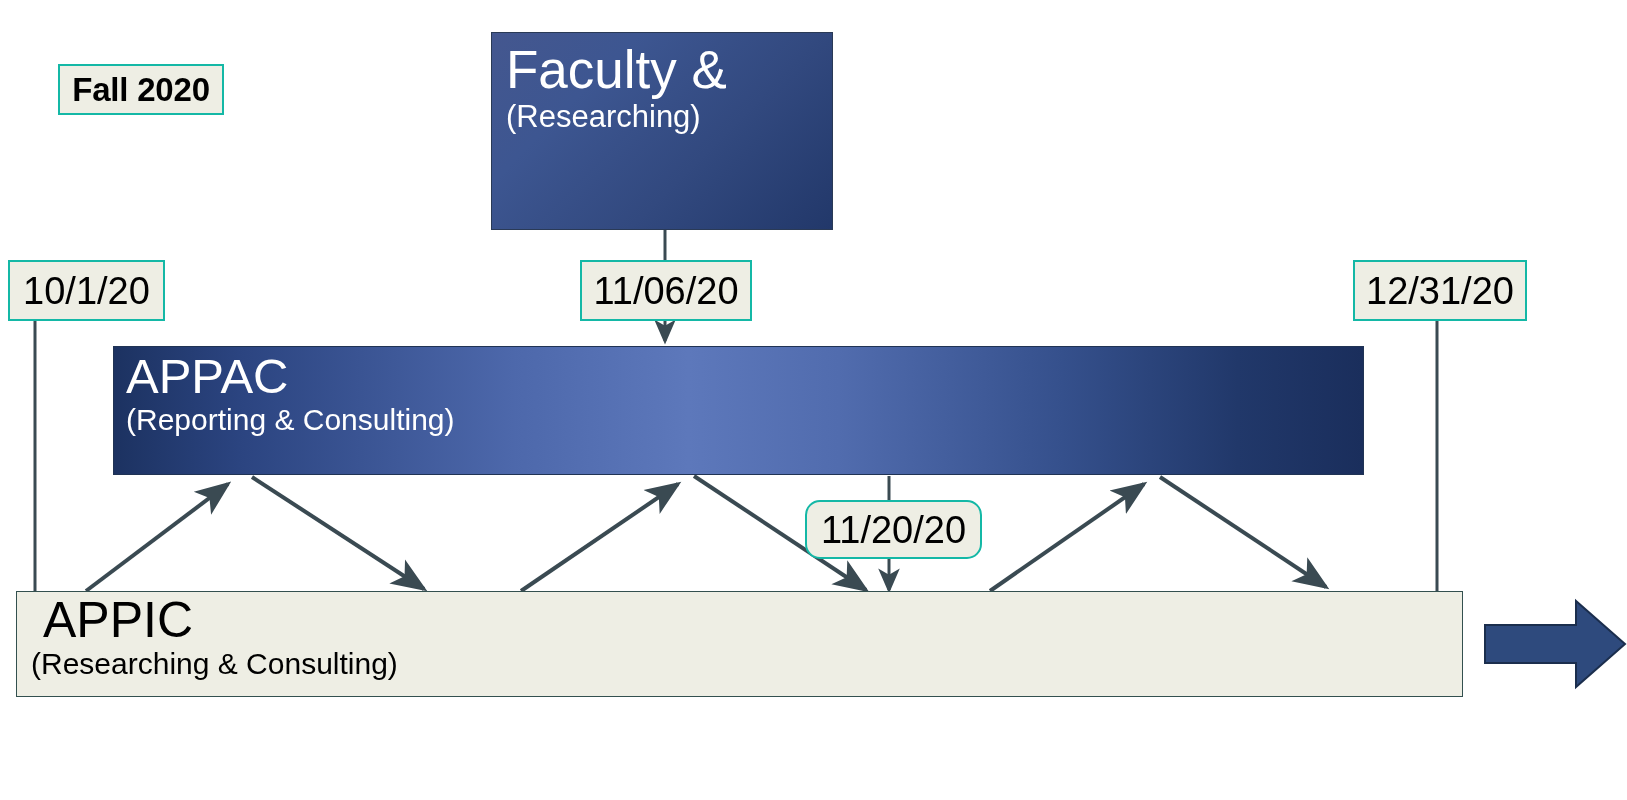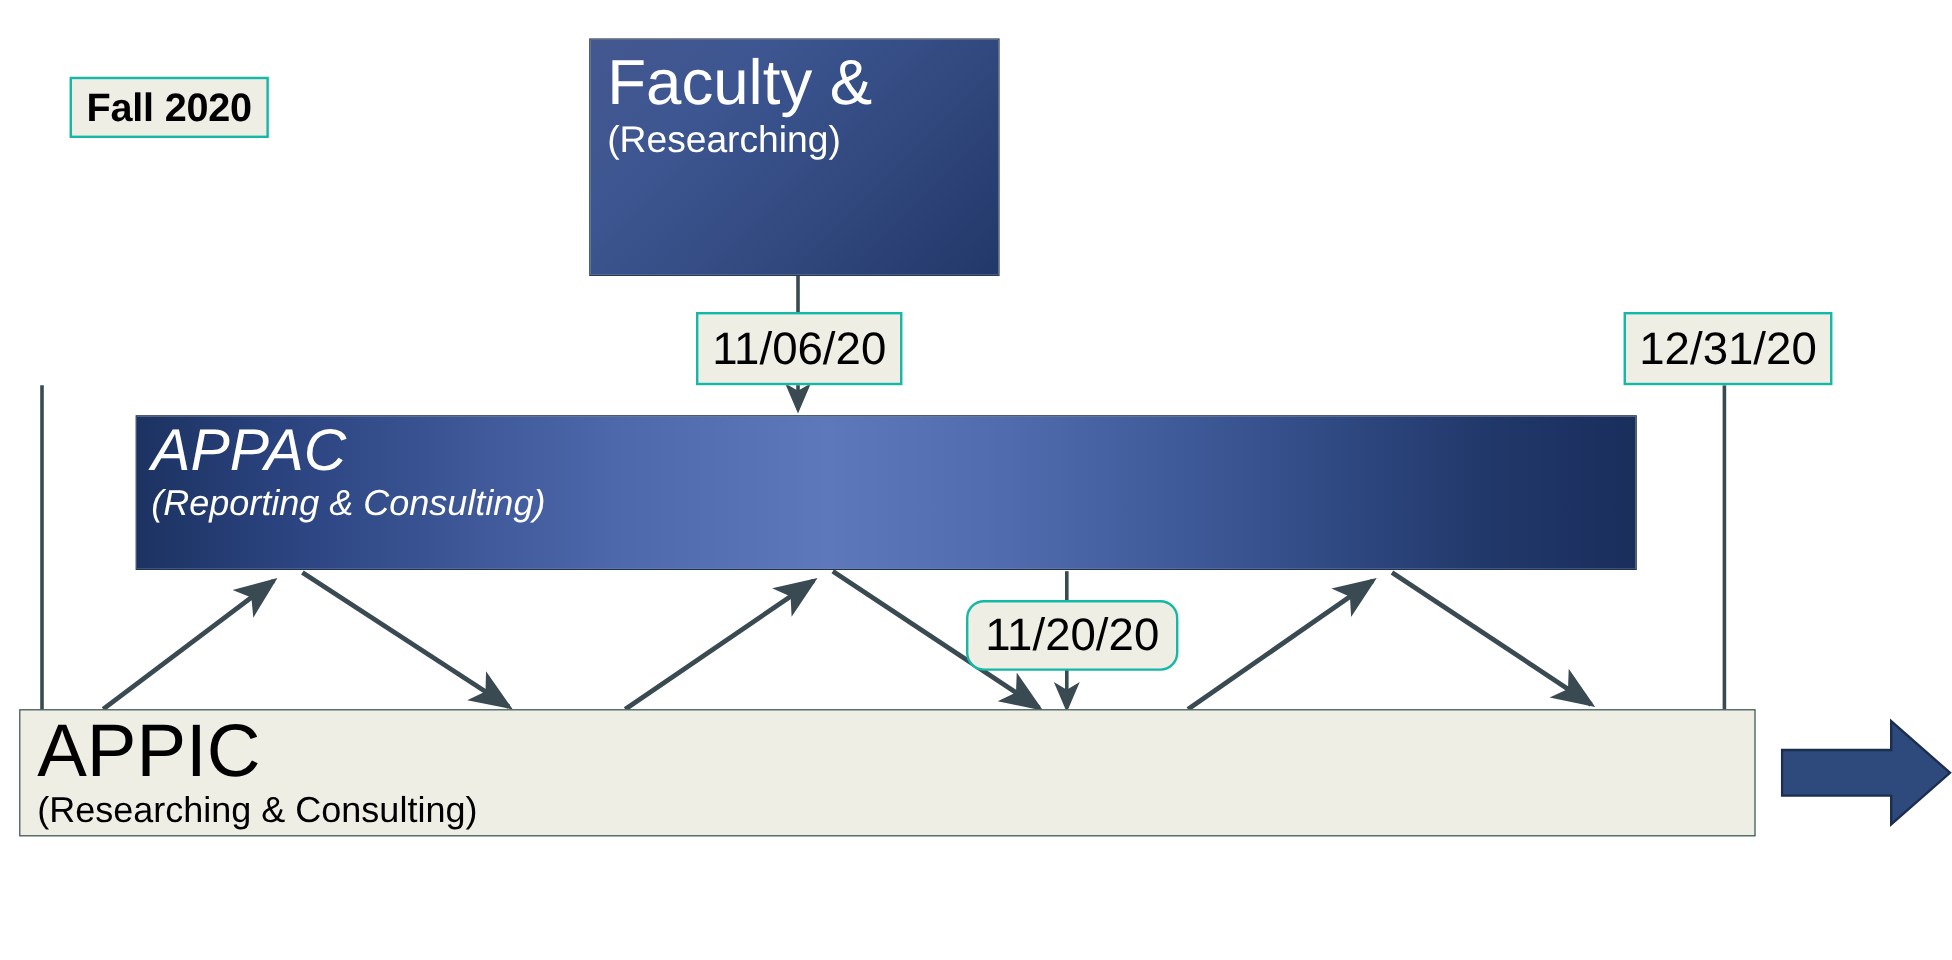--- a/index.html
+++ b/index.html
@@ -89,21 +89,20 @@
         #2b4480 10%,
         #4d68ab 32%,
         #5d78bb 46%,
         #516cae 58%,
         #35508c 76%,
         #21386a 90%,
         #1a2e5c 100%);
     color: #ffffff;
     padding: 4px 0 0 12px;
     z-index: 5;
-    font-style: italic;
   }
   #appac-bar .big {
     font-size: 49px;
     line-height: 1.06;
   }
   #appac-bar .small {
     font-size: 30px;
     line-height: 1.1;
   }
 
@@ -115,22 +114,23 @@
     width: 1447px;
     height: 106px;
     box-sizing: border-box;
     border: 1px solid #33504f;
     background: #eeeee4;
     color: #000000;
     padding: 2px 0 0 14px;
     z-index: 5;
   }
   #appic-bar .big {
-    font-size: 62px;
+    font-size: 50px;
     line-height: 1.05;
+    margin-left: 12px;
   }
   #appic-bar .small {
     font-size: 30px;
     line-height: 1.1;
   }
 
   
   #block-arrow {
     position: absolute;
     left: 1484px;
@@ -178,20 +178,23 @@
 
   <div class="label-box season" id="season-box" style="left:58px; top:64px; width:166px; height:51px;">
     <span>Fall 2020</span>
   </div>
 
   <div id="faculty-box">
     <div class="big">Faculty &amp;</div>
     <div class="small">(Researching)</div>
   </div>
 
+  <div class="label-box date-box" style="left:8px; top:260px; width:157px; height:61px;">
+    <span>10/1/20</span>
+  </div>
 
   <div class="label-box date-box" style="left:580px; top:260px; width:172px; height:61px;">
     <span>11/06/20</span>
   </div>
 
   <div class="label-box date-box" style="left:1353px; top:260px; width:174px; height:61px;">
     <span>12/31/20</span>
   </div>
 
   <div class="label-box date-box" style="left:805px; top:500px; width:177px; height:59px;border-radius:15px;">

